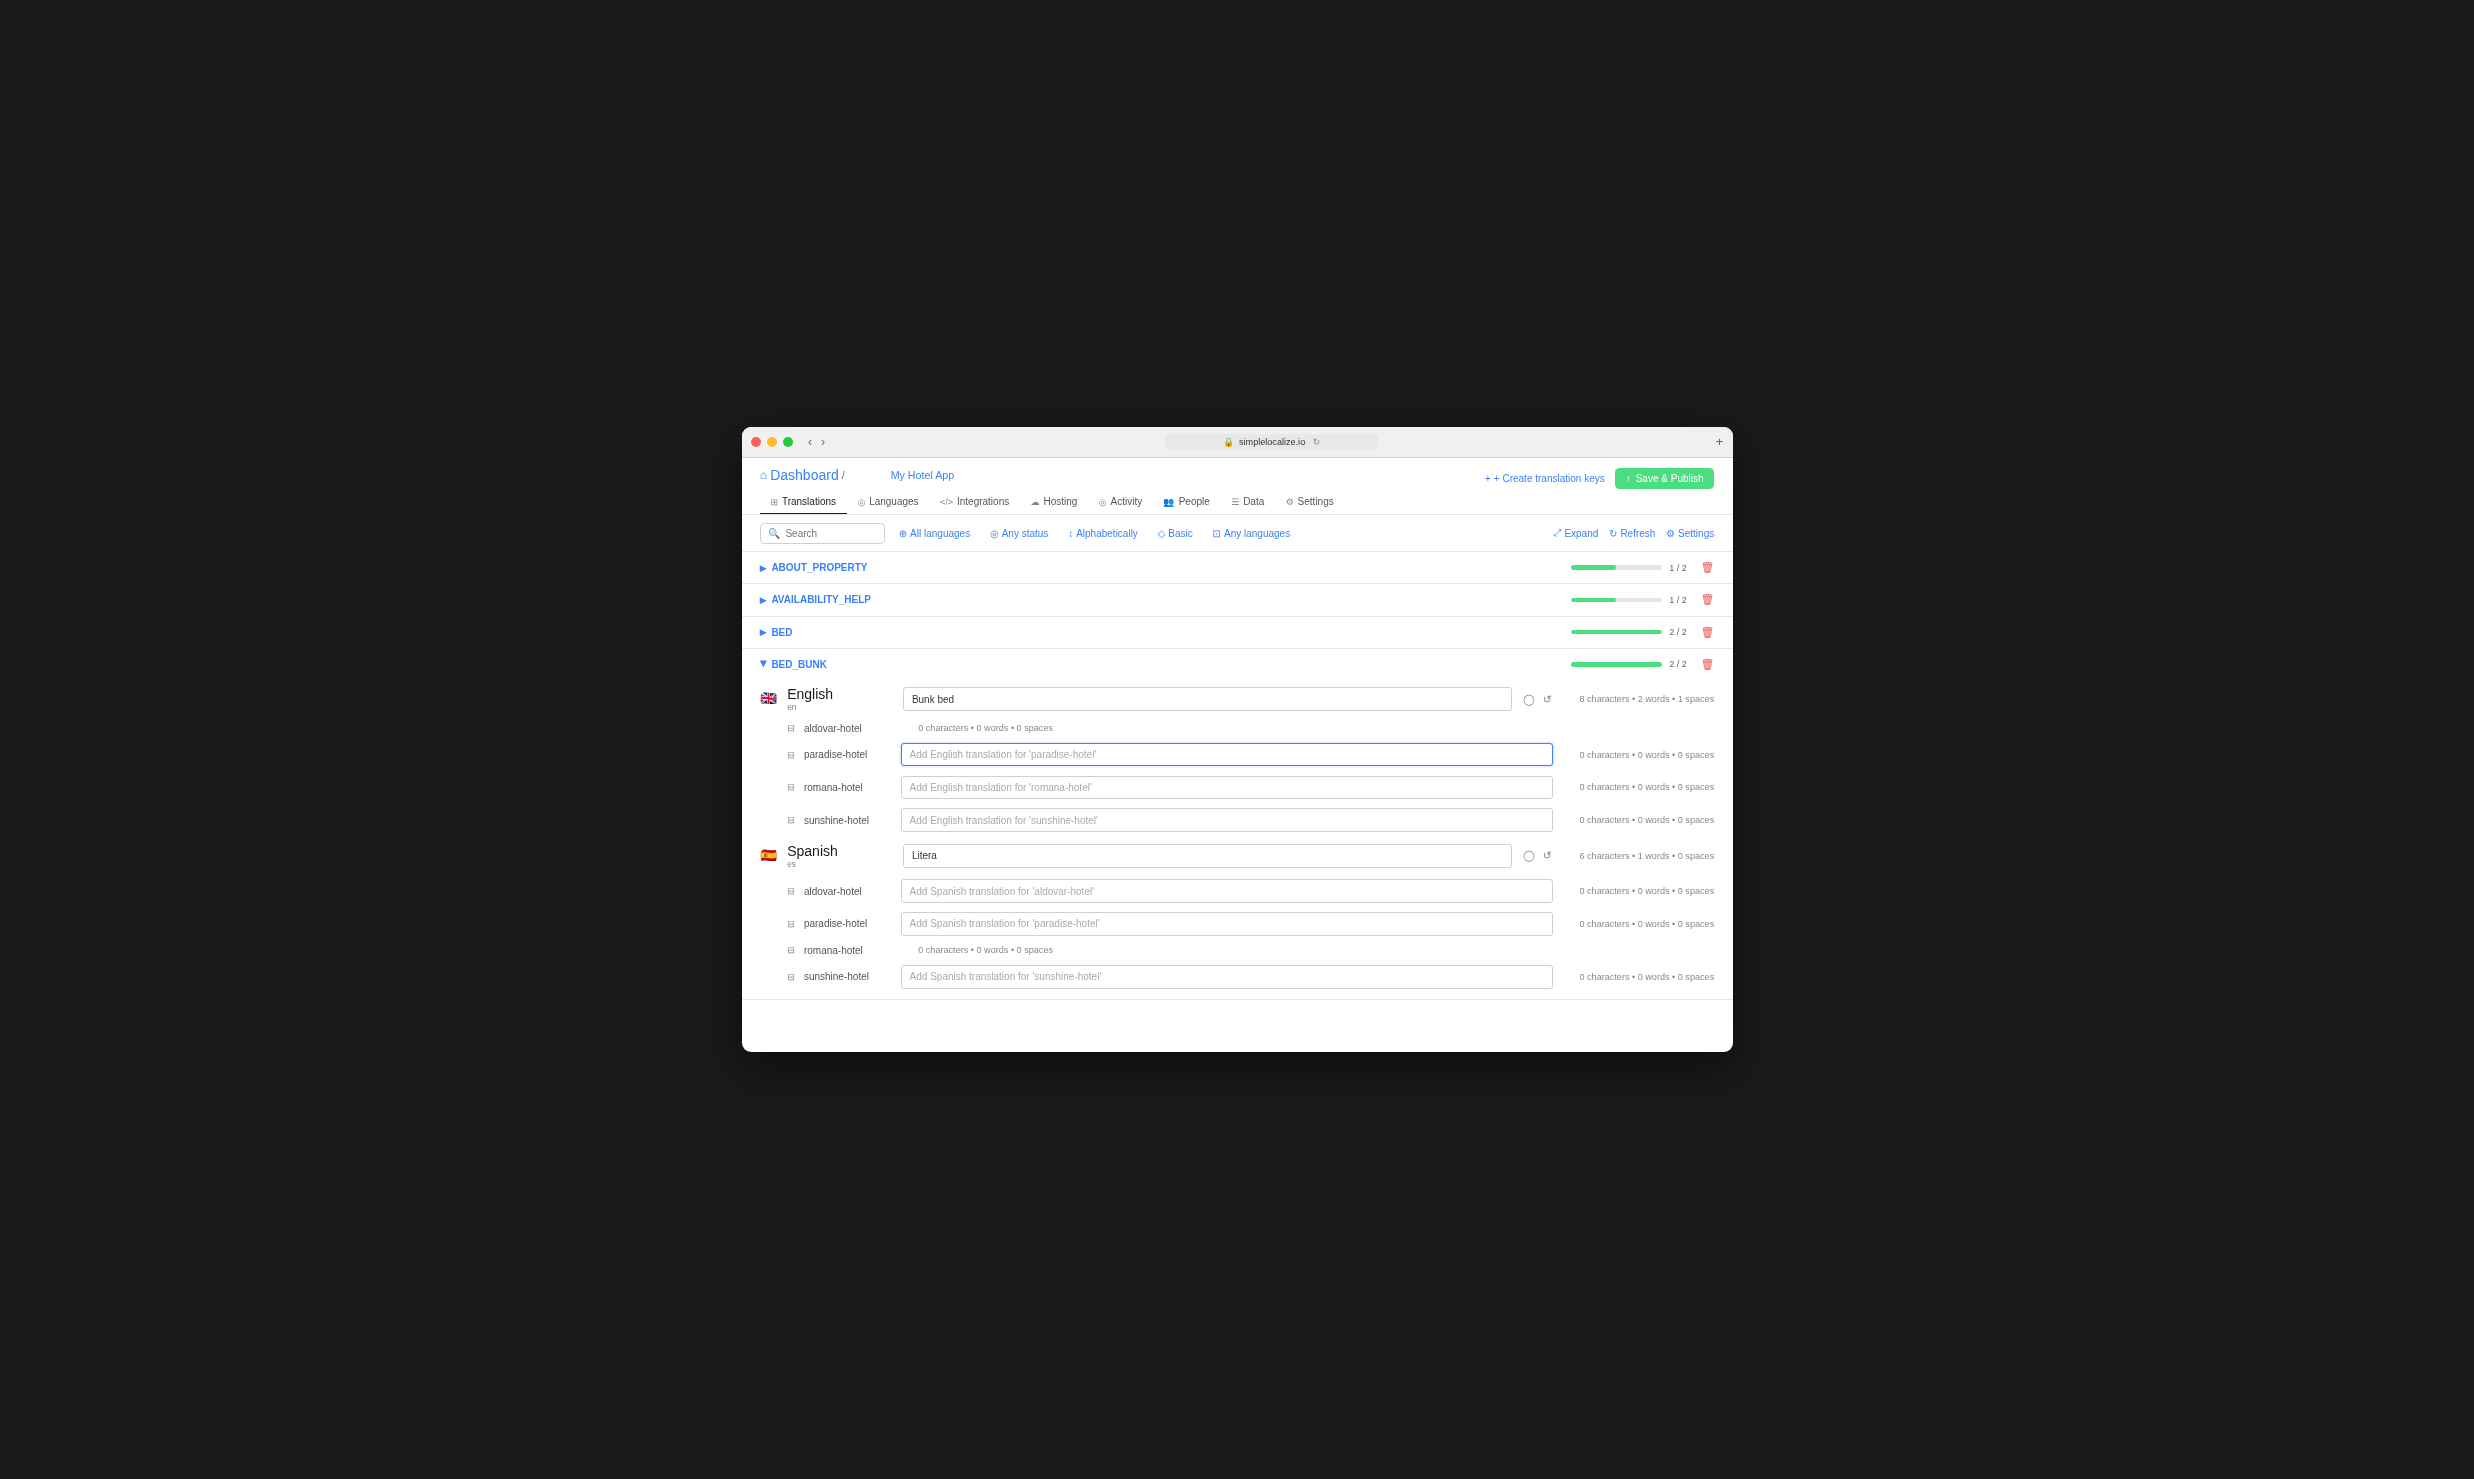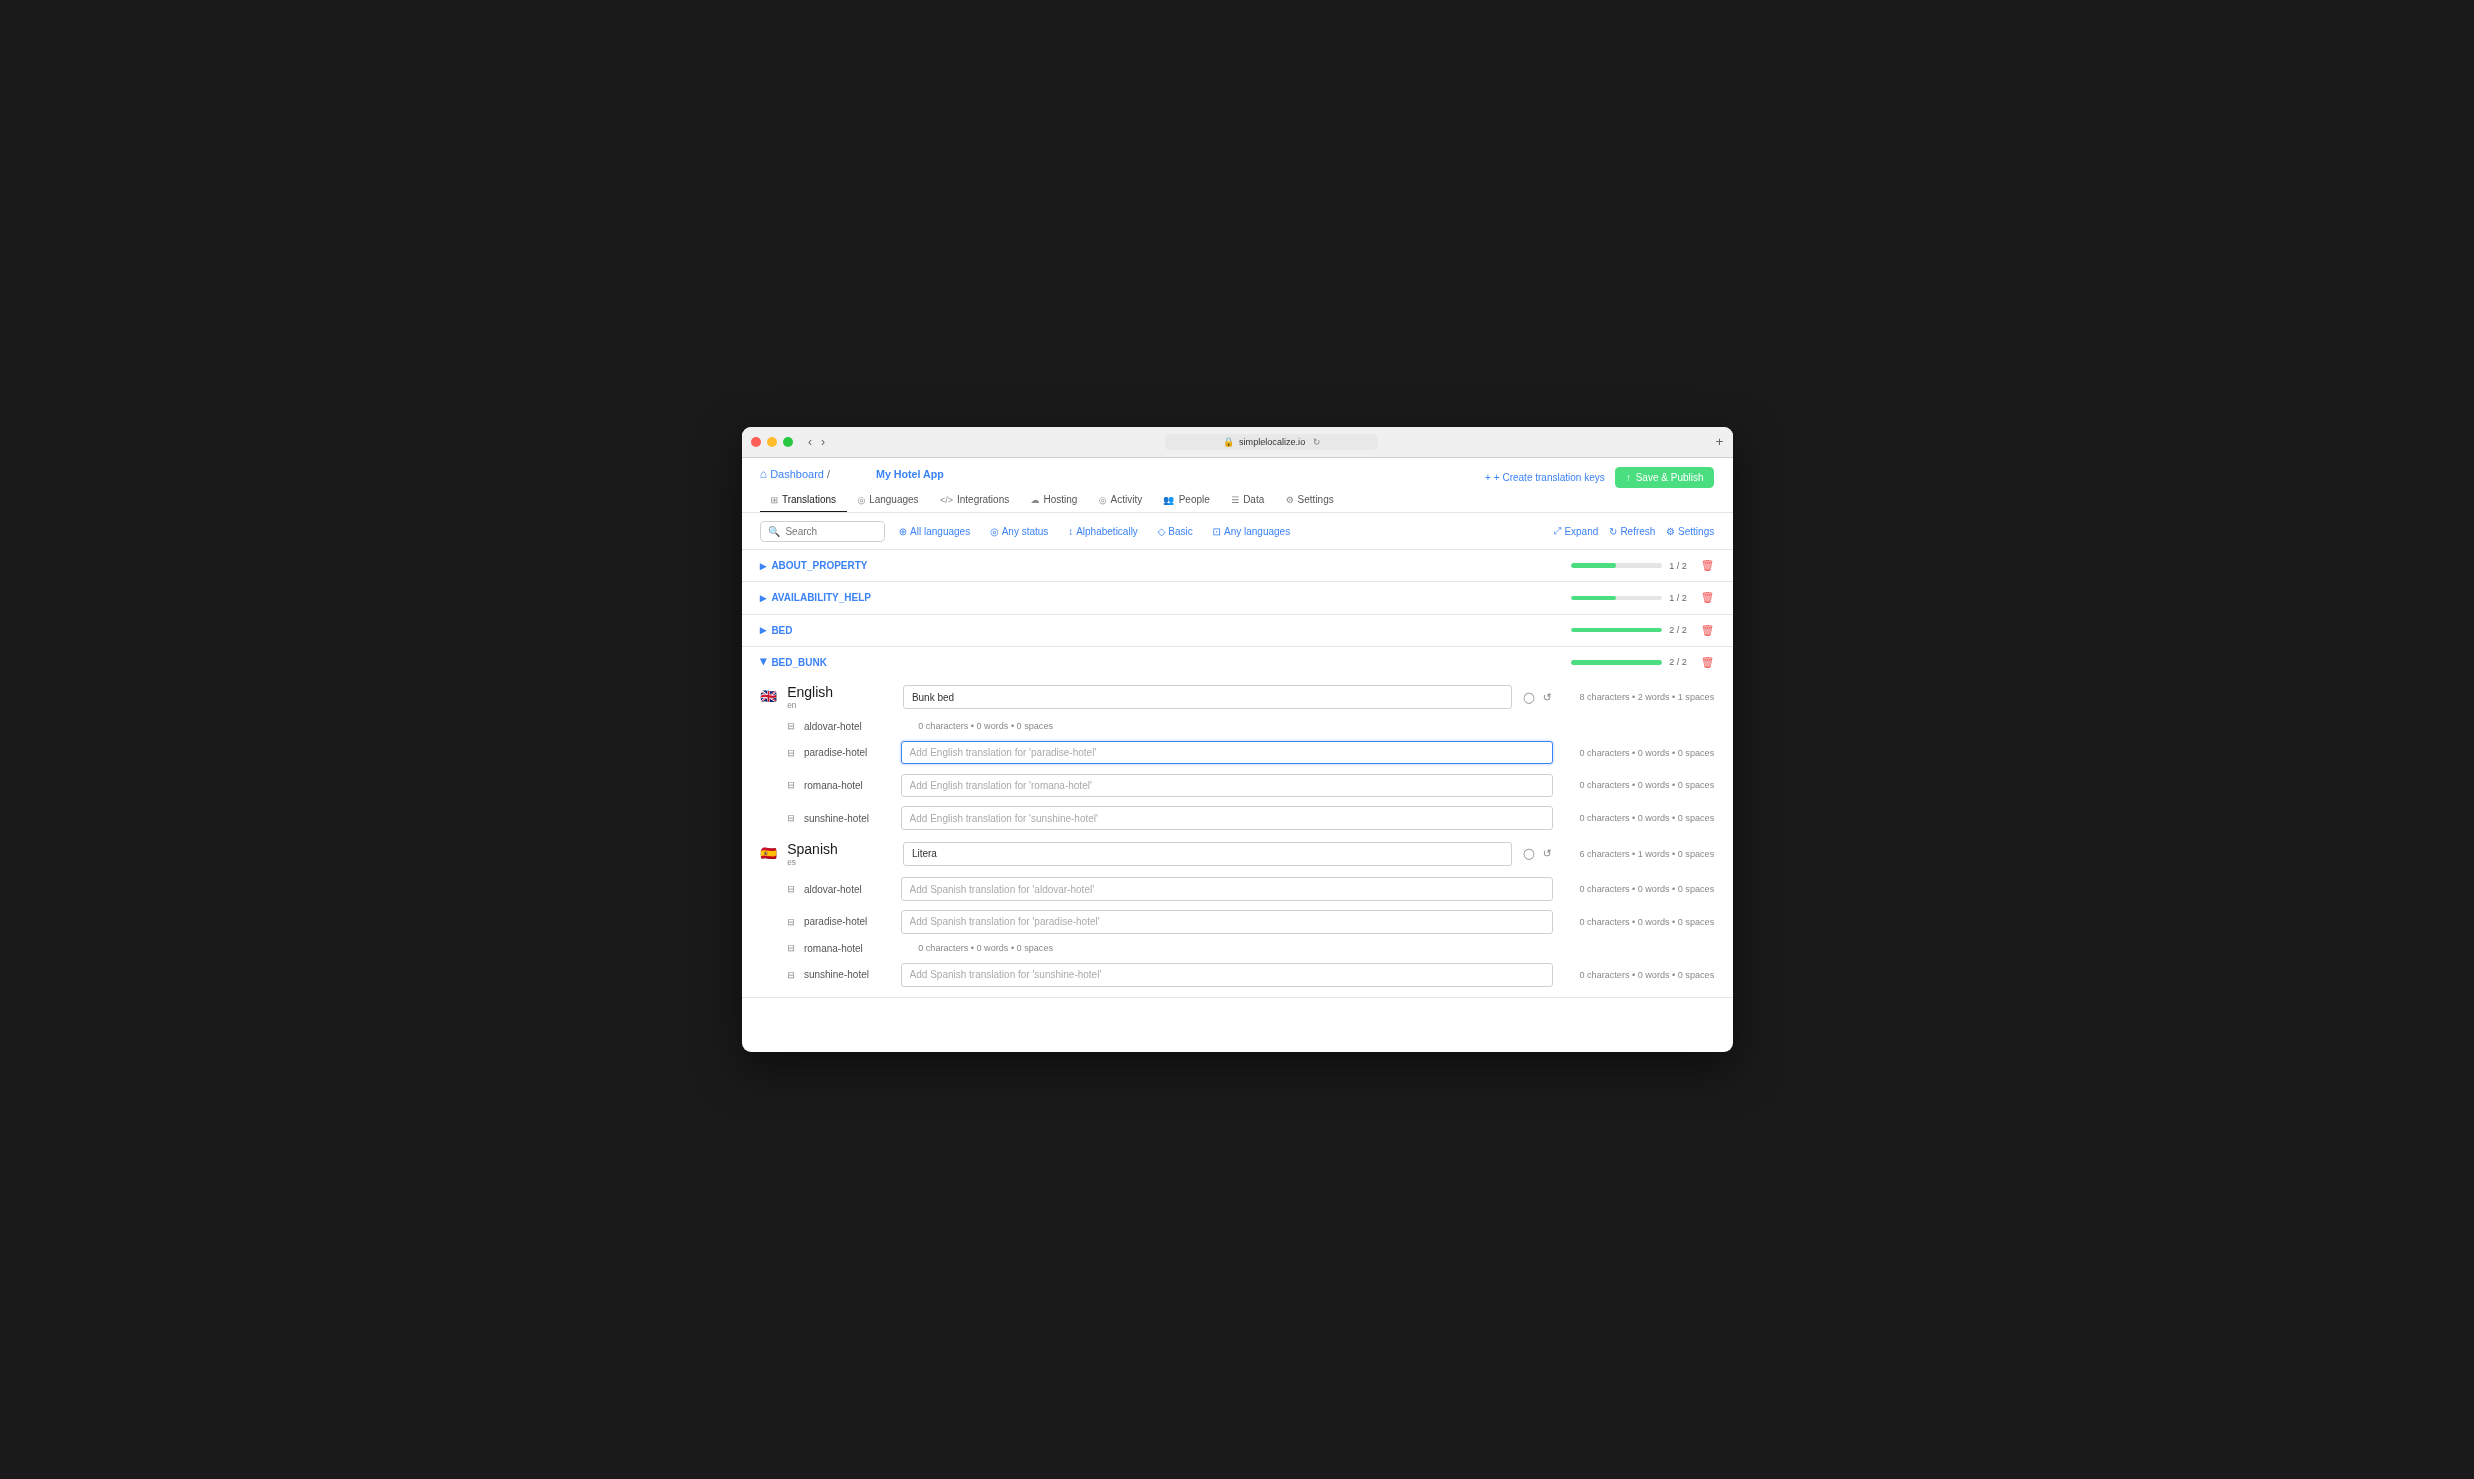--- a/index.html
+++ b/index.html
@@ -337,23 +337,23 @@
         <span style="margin-left:3px;color:#888;cursor:pointer;">↻</span>
       </div>
     </div>
     <button class="titlebar-plus">+</button>
   </div>
 
   <div class="app-header" style="position:relative;">
     <div style="display:flex;justify-content:space-between;align-items:center;">
       <div class="breadcrumb">
         <span style="color:#3b82f6;cursor:pointer;">⌂</span>
-        <span style="color:#3b82f6;font-size:11px;cursor:pointer;">Dashboard</span>
+        <span style="color:#3b82f6;font-size:14px;cursor:pointer;">Dashboard</span>
         <span style="color:#666;font-size:10.7px;">/</span>
-        <span style="color:#3b82f6;font-weight:700;font-size:10.7px;padding-left:43px;">My Hotel App</span>
+        <span style="color:#3b82f6;font-weight:400;font-size:10.7px;padding-left:43px;">My Hotel App</span>
       </div>
       <div style="display:flex;align-items:center;gap:10.7px;">
         <button class="create-keys-btn">
           <span>+</span>
           <span>+ Create translation keys</span>
         </button>
         <button class="save-publish-btn">
           <span>↑</span>
           <span>Save &amp; Publish</span>
         </button>

